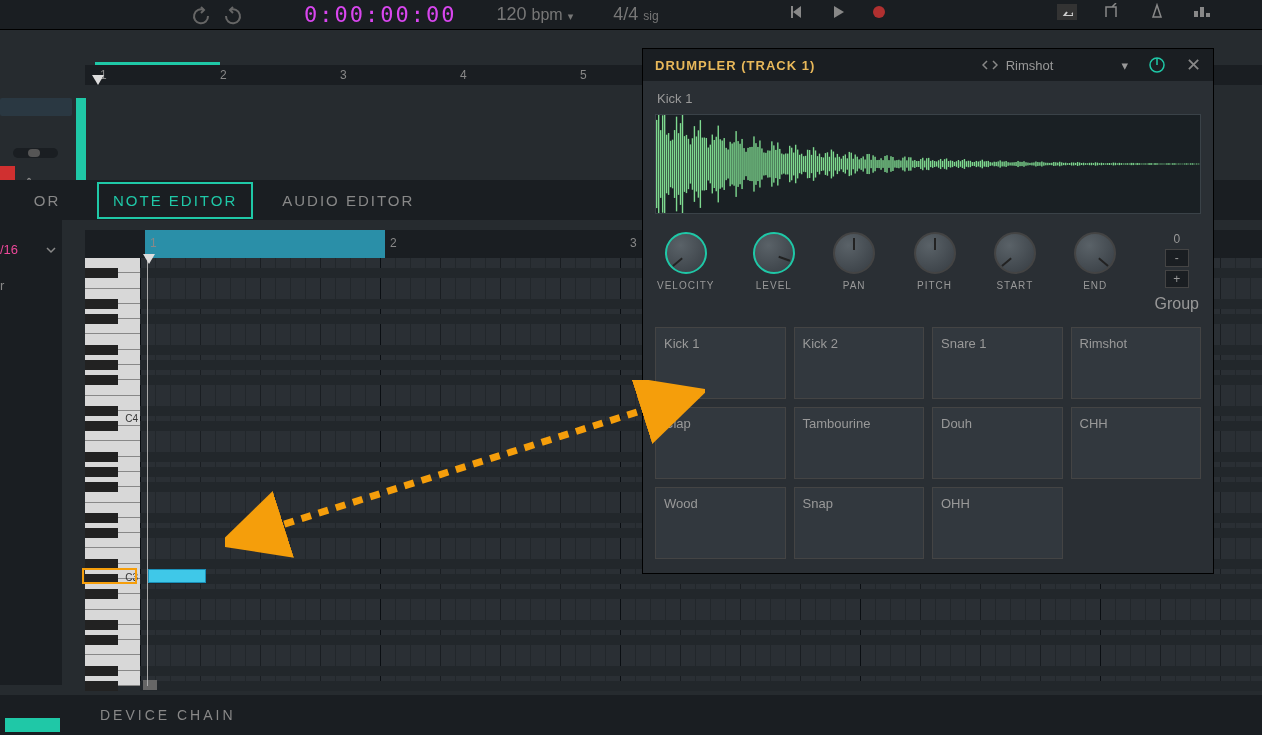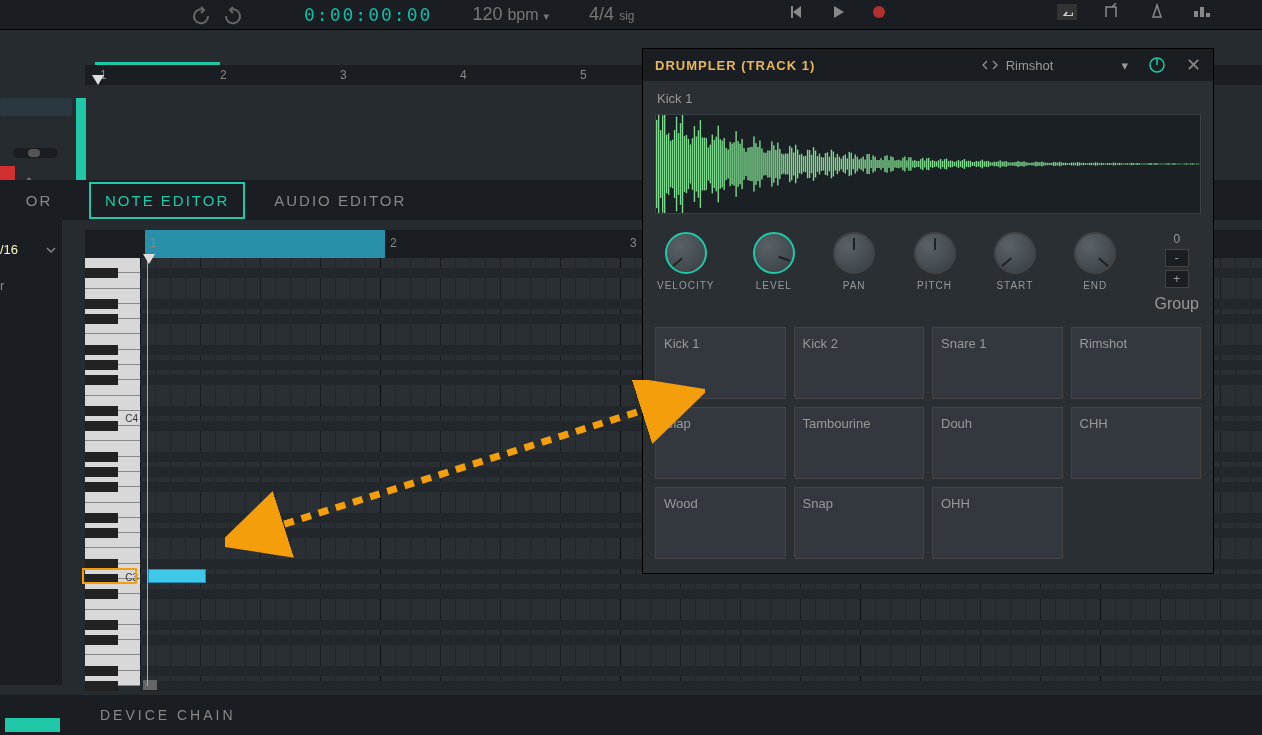--- a/index.html
+++ b/index.html
@@ -1,21 +1,21 @@
 <!DOCTYPE html>
 <html><head>
 <meta charset="utf-8">
 <style>
 * { margin: 0; padding: 0; box-sizing: border-box; font-family: Arial, sans-serif; }
 body { background: #262b2f; width: 1262px; height: 735px; overflow: hidden; position: relative; color: #999; }
 
 
 .top-toolbar { height: 30px; background: #1a1e22; border-bottom: 1px solid #000; display: flex; align-items: center; padding: 0 10px; gap: 20px; }
 .transport-icons { display: flex; gap: 10px; margin-left: 180px; }
-.time-display { color: #14b8a6; font-family: monospace; font-size: 18px; letter-spacing: 2px; margin-left: 40px; }
+.time-display { color: #d946ef; font-family: monospace; font-size: 22px; letter-spacing: 2px; margin-left: 40px; }
 .bpm-display { color: #777; font-size: 18px; margin-left: 20px; }
 .sig-display { color: #777; font-size: 18px; margin-left: 20px; }
 .top-right-icons { position: absolute; right: 50px; top: 3px; display: flex; gap: 25px; align-items: center; }
 .top-right-icons svg { fill: #888; }
 
 
 .track-area { position: relative; height: 155px; background: #262b2f; }
 .timeline-ruler { position: absolute; top: 35px; left: 85px; right: 0; height: 20px; background: #1a1e22; display: flex; align-items: center; }
 .ruler-num { position: absolute; color: #888; font-size: 12px; }
 .track-clip-highlight { position: absolute; left: 95px; top: 32px; width: 125px; height: 14px; background: #1fc8a7; }
@@ -24,29 +24,29 @@
 .track-label-box { position: absolute; left: 8px; top: 12px; background: #1a3d52; color: #5fb8d8; font-size: 10px; padding: 2px 6px; }
 .track-mini-line { position: absolute; left: 8px; top: 38px; width: 20px; height: 2px; background: #2eb8e0; }
 .track-side-teal { position: absolute; left: 76px; top: 68px; width: 10px; height: 92px; background: #1fc8a7; }
 .track-side-box { position: absolute; left: 0; top: 68px; width: 72px; height: 18px; background: #2a3842; border-radius: 2px; }
 .track-slider { position: absolute; left: 13px; top: 118px; width: 45px; height: 10px; background: #1a1e22; border-radius: 5px; }
 .track-slider-thumb { position: absolute; left: 15px; top: 1px; width: 12px; height: 8px; background: #555; border-radius: 4px; }
 .track-wave-icon { position: absolute; left: 25px; top: 143px; color: #888; font-size: 14px; }
 .track-end-handle { position: absolute; left: 88px; top: 158px; width: 10px; height: 10px; background: #666; }
 
 
-.editor-tabs-row { position: absolute; top: 180px; left: 0; right: 0; height: 40px; background: #1a1e22; display: flex; align-items: center; padding-left: 4px; gap: 15px; }
+.editor-tabs-row { position: absolute; top: 180px; left: 0; right: 0; height: 40px; background: #1a1e22; display: flex; align-items: center; padding-left: 12px; gap: 15px; }
 .editor-tor { color: #888; font-size: 15px; letter-spacing: 2px; margin-left: 0px; width: 70px; text-align: center; }
 .editor-tab { color: #888; font-size: 15px; letter-spacing: 2px; padding: 8px 14px; cursor: pointer; }
 .editor-tab.active { color: #1fc8a7; border: 2px solid #1fc8a7; }
 
 
 .note-editor-area { position: absolute; top: 220px; left: 0; right: 0; bottom: 50px; background: #262b2f; }
 .note-left-panel { position: absolute; left: 0; top: 0; width: 62px; height: 100%; background: #1a1e22; }
-.note-snap { position: absolute; left: 0; top: 22px; color: #fef9c3; font-size: 13px; }
+.note-snap { position: absolute; left: 0; top: 22px; color: #ec4899; font-size: 13px; }
 .note-snap-chevron { position: absolute; left: 45px; top: 24px; }
 .note-r-label { position: absolute; left: 0; top: 58px; color: #888; font-size: 13px; }
 
 
 .piano-ruler { position: absolute; left: 85px; top: 10px; right: 0; height: 28px; background: #1a1e22; }
 .piano-ruler-block { position: absolute; left: 60px; top: 0; width: 240px; height: 28px; background: #2a8fa8; }
 .piano-ruler-num { position: absolute; color: #888; font-size: 12px; top: 6px; }
 .piano-playhead { position: absolute; left: 58px; top: 24px; width: 0; height: 0; border-left: 6px solid transparent; border-right: 6px solid transparent; border-top: 10px solid #ddd; z-index: 5; }
 .piano-playhead-line { position: absolute; left: 147px; top: 38px; width: 1px; height: 428px; background: #aaa; z-index: 4; }
 

